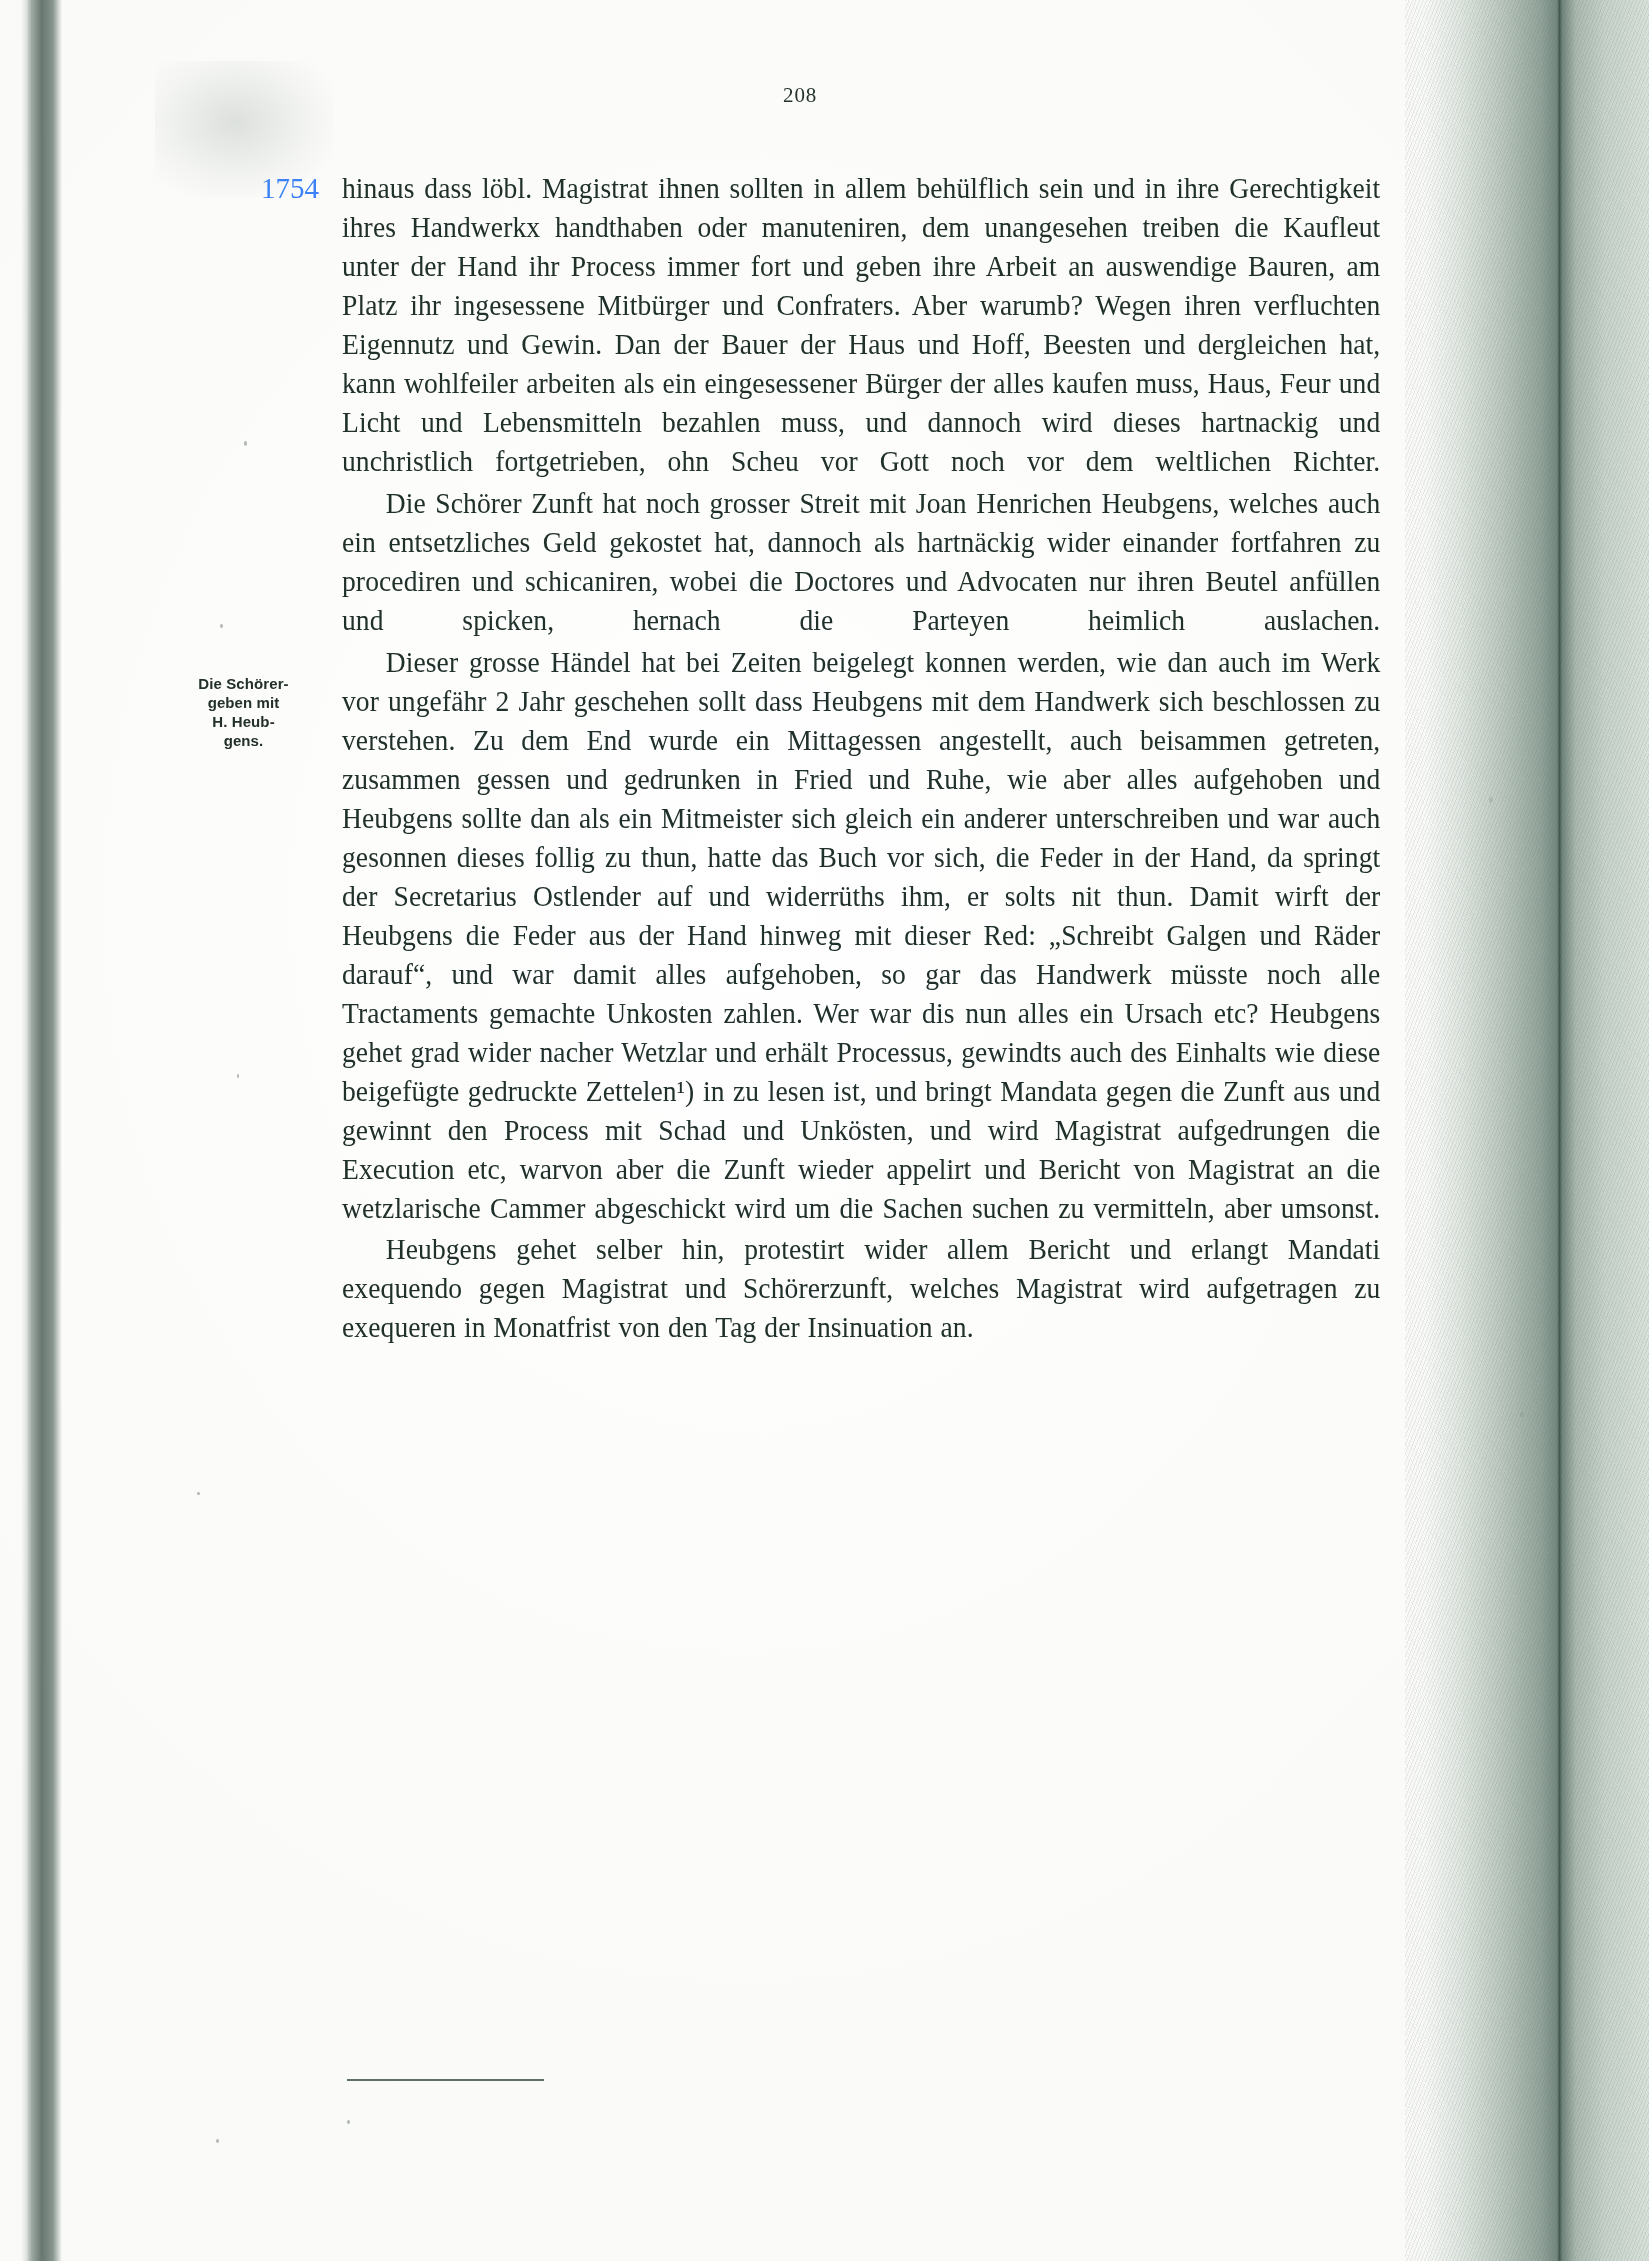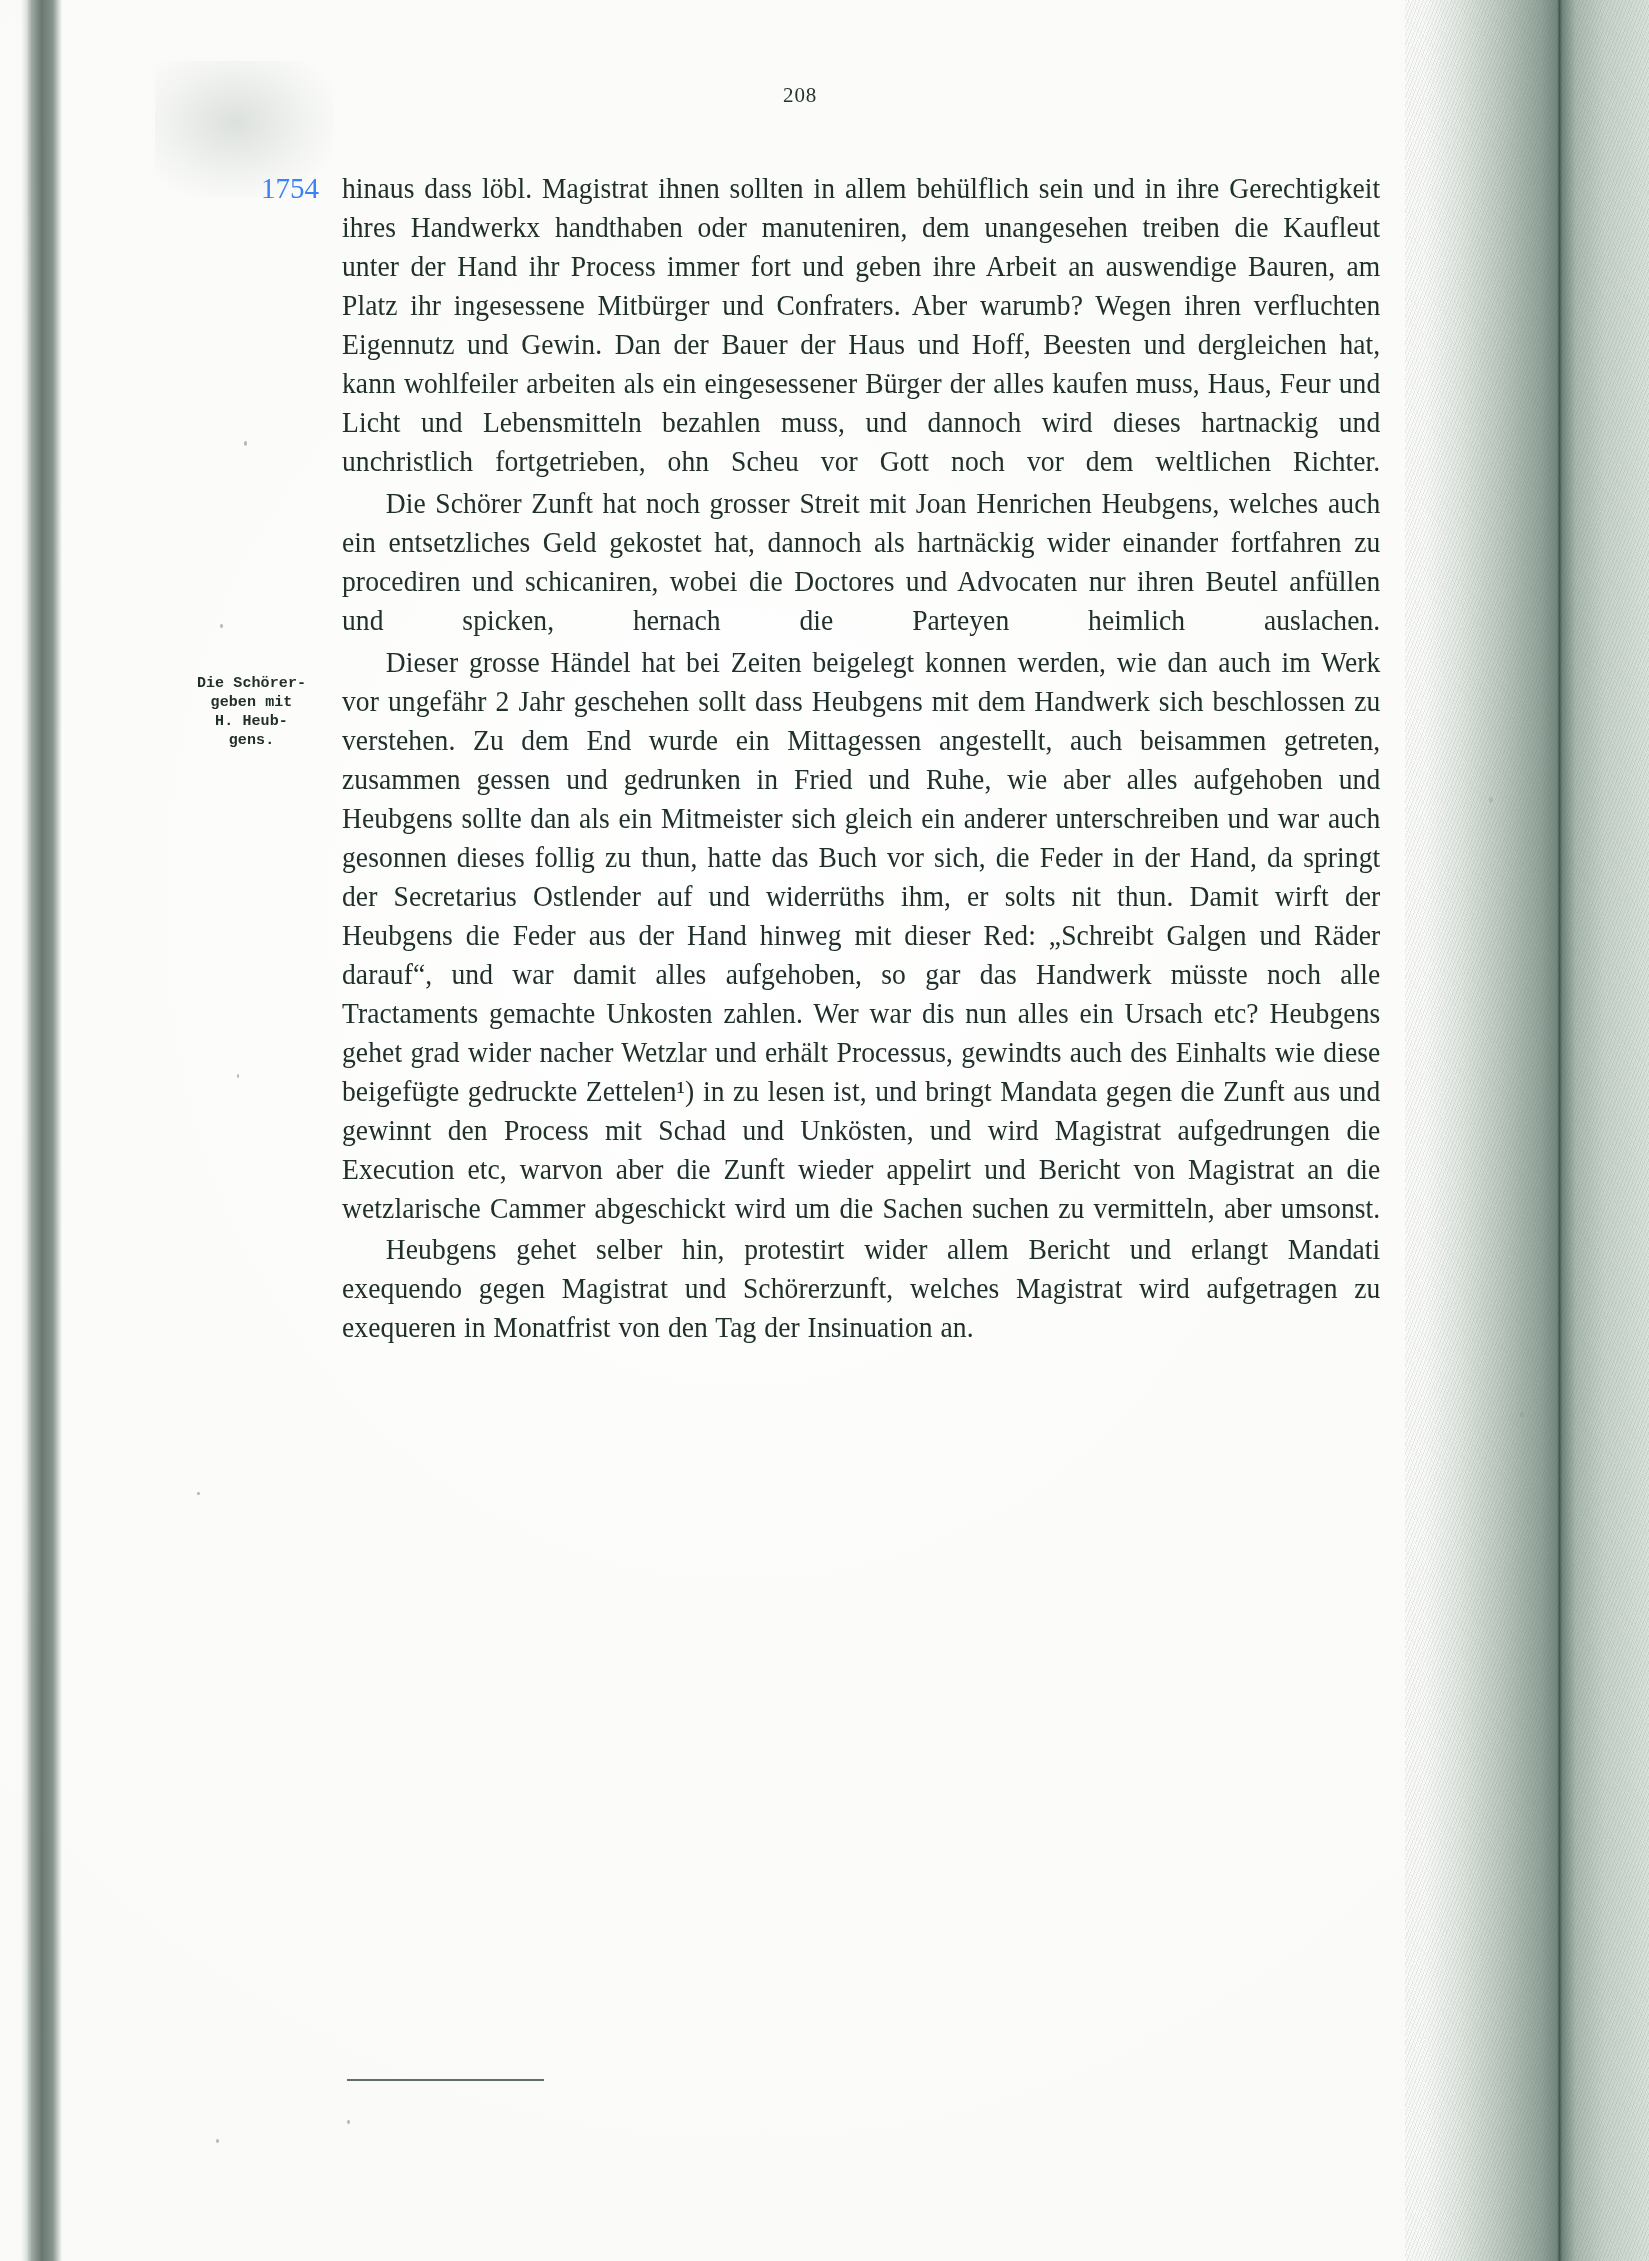--- a/index.html
+++ b/index.html
@@ -149,23 +149,23 @@
     top: 169px;
     font-size: 29px;
     line-height: 39px;
     color: #3b82f6;
     letter-spacing: 0px;
   }
 
   .marginal {
     position: absolute;
     width: 155px;
-    left: 174px;
+    left: 166px;
     text-align: center;
-    font-family: Liberation Mono, monospace;
+    font-family: Liberation Sans, sans-serif;
     font-weight: bold;
     font-size: 15px;
     line-height: 19px;
     color: #223029;
     letter-spacing: 0.1px;
   }
   .marginal.note-1 { top: 674px; }
   .marginal.note-2 { top: 1886px; }
 
   .footnote-rule {

